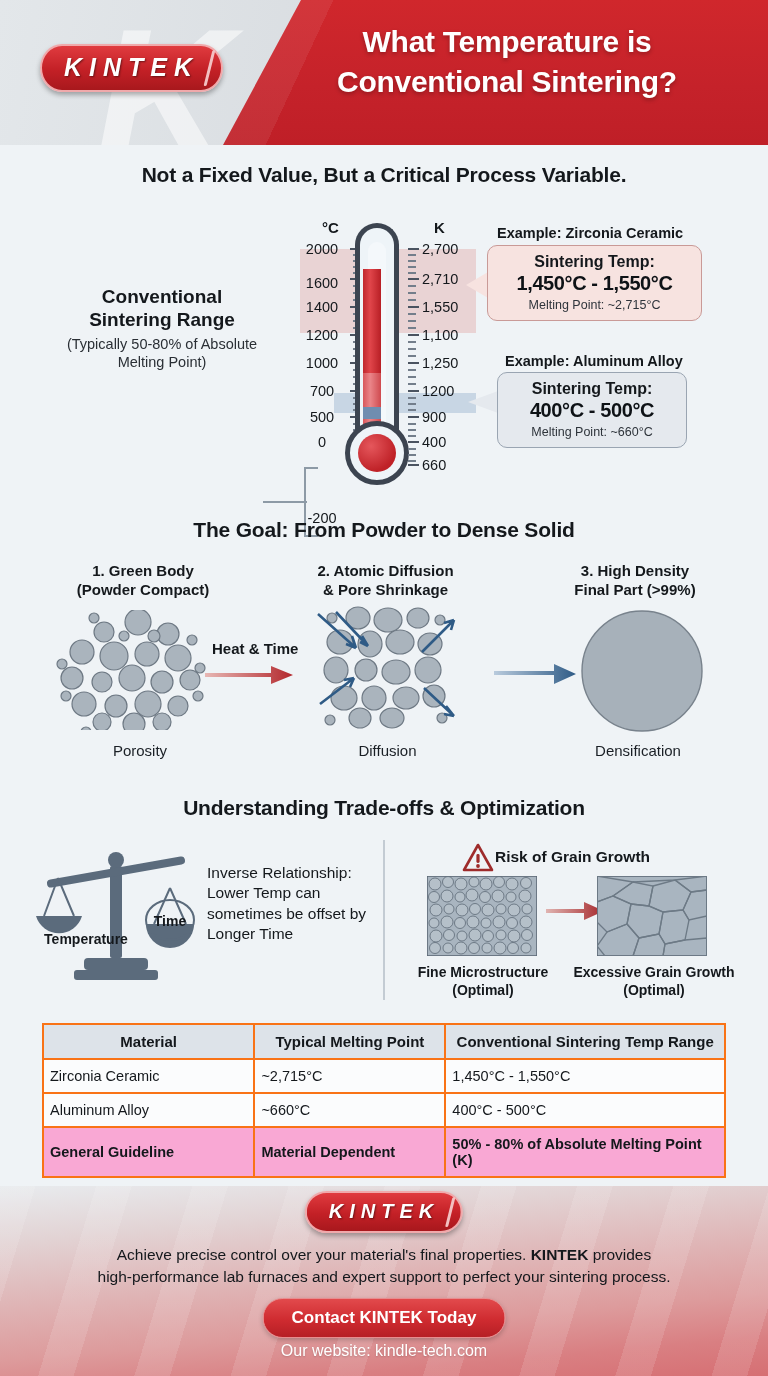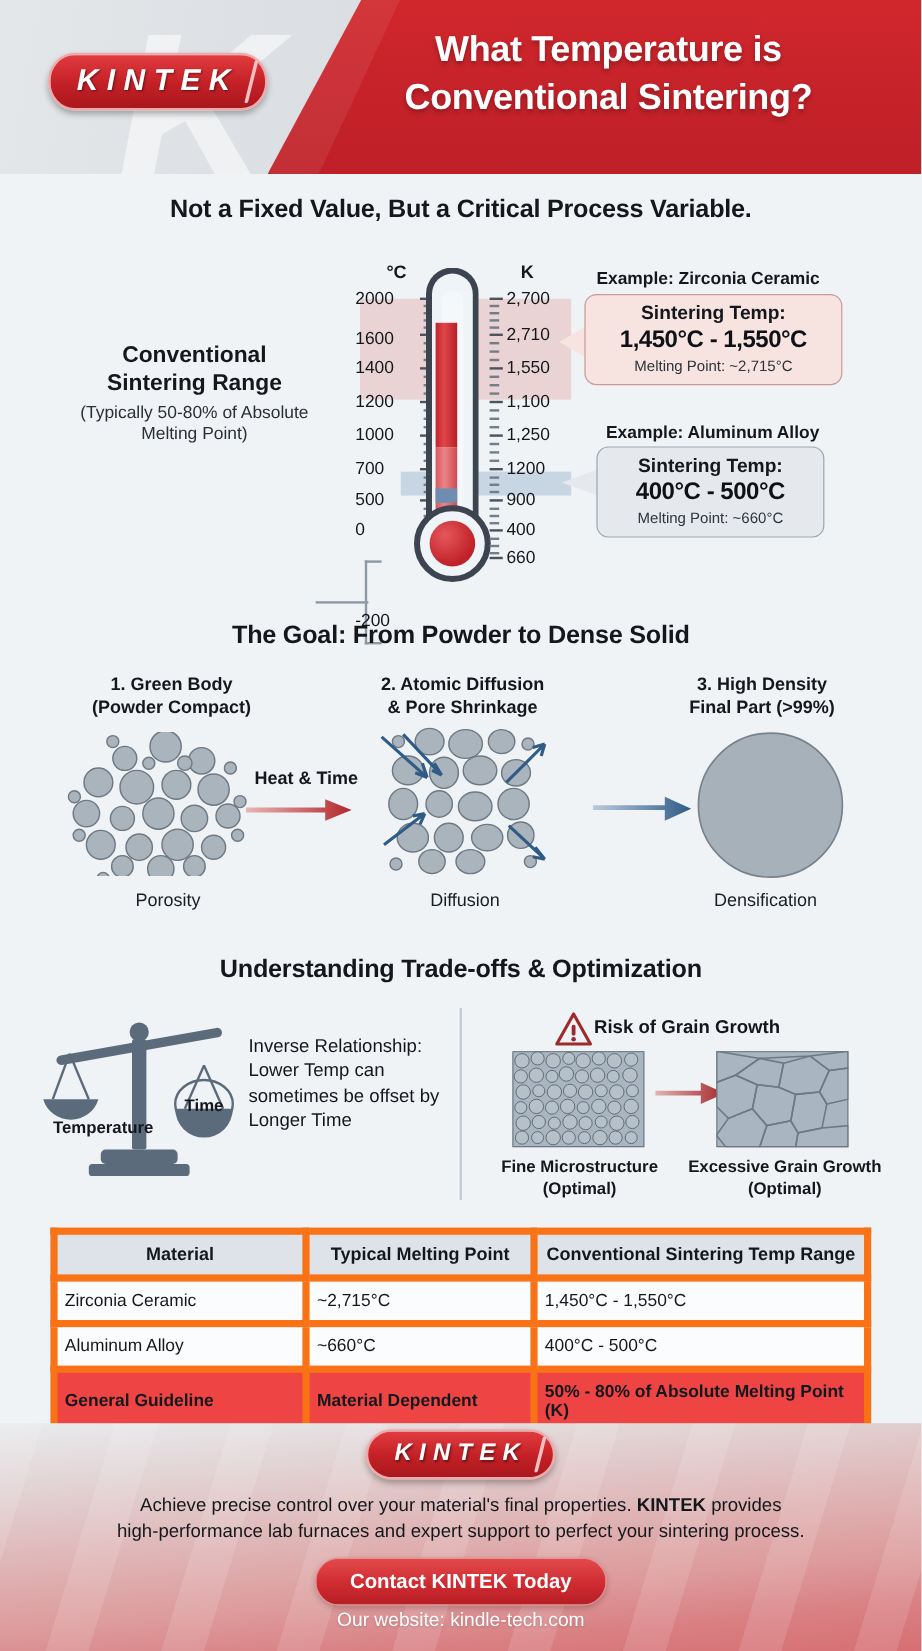--- a/index.html
+++ b/index.html
@@ -67,21 +67,21 @@
   .zone { position: absolute; }
   .zone-hot { left: 300px; top: 44px; width: 176px; height: 84px; background: rgba(218,140,132,.30); }
   .zone-cool { left: 334px; top: 188px; width: 142px; height: 20px; background: rgba(130,160,195,.35); }
 
   .scale { position: absolute; top: 18px; }
   .scale .unit { position: absolute; font-size: 15px; font-weight: bold; color: #14181c; }
   .scale .lbl { position: absolute; font-size: 14.5px; color: #14181c; white-space: nowrap; }
   .scale .maj { position: absolute; height: 2px; background: #4a5360; }
   .scale .min { position: absolute; height: 1.5px; background: #737e8b; }
   .c-scale { left: 300px; width: 60px; }
-  .c-scale .lbl { text-align: left; width: 52px; left: -4px; }
+  .c-scale .lbl { text-align: center; width: 52px; left: -4px; }
   .k-scale { left: 400px; width: 80px; }
   .k-scale .lbl { left: 22px; }
 
   
   .callout-title { position: absolute; font-size: 14.5px; font-weight: bold; color: #14181c; white-space: nowrap; }
   .callout { position: absolute; border-radius: 10px; padding: 7px 10px 8px; text-align: center; }
   .callout .ct { font-size: 16px; font-weight: bold; color: #14181c; }
   .callout .cv { font-size: 20px; font-weight: bold; color: #0e1216; margin-top: 1px; letter-spacing: -0.4px; }
   .callout .cm { font-size: 12.5px; color: #2e343b; margin-top: 3px; }
   .co-zirc { left: 487px; top: 40px; width: 215px; background: #f7e3e0; border: 1.6px solid #c99a97; }
@@ -105,24 +105,24 @@
   
   .trade { position: absolute; top: 830px; left: 0; width: 768px; height: 180px; }
   .divider { position: absolute; left: 383px; top: 10px; width: 1.6px; height: 160px; background: #c3cbd3; }
   .inverse-txt { position: absolute; left: 207px; top: 33px; width: 170px; font-size: 15.5px; color: #14181c; line-height: 1.32; }
   .risk-title { position: absolute; left: 495px; top: 18px; font-size: 15.5px; font-weight: bold; color: #14181c; }
   .micro-cap { position: absolute; text-align: center; font-size: 14px; font-weight: bold; color: #14181c; line-height: 1.25; }
 
   
   .tbl { position: absolute; left: 42px; top: 1023px; width: 684px; border-collapse: collapse;
          font-size: 14.5px; color: #14181c; }
-  .tbl th, .tbl td { border: 6px solid #f97316; padding: 8px 6px; }
+  .tbl th, .tbl td { border: 2px solid #f97316; padding: 8px 6px; }
   .tbl thead th { background: #dde3e9; font-weight: bold; font-size: 15px; }
   .tbl tbody td { background: #fbfcfd; }
-  .tbl tr.hl td { background: #ef4444; font-weight: bold; }
+  .tbl tr.hl td { background: #f9a8d4; font-weight: bold; }
 
   
   .footer { position: absolute; left: 0; top: 1186px; width: 768px; height: 190px; overflow: hidden;
             background: linear-gradient(175deg, #e8ebee 0%, #e2d3d4 22%, #dfb3b4 48%, #dd9b9c 68%, #d97f82 85%, #d66f73 100%); }
   .footer::before { content:""; position:absolute; inset:0;
             background: repeating-linear-gradient(107deg, rgba(255,255,255,.12) 0 34px, rgba(255,255,255,0) 34px 92px); }
   .footer-logo { position: absolute; left: 50%; top: 5px; transform: translateX(-50%); }
   .footer-logo .word { font-size: 20px; letter-spacing: 6px; }
   .footer-logo .slash { position:absolute; right:9px; top:4px; height:calc(100% - 8px); width:3px;
             background:#f3c0c1; transform: skewX(-14deg); border-radius:2px; }

